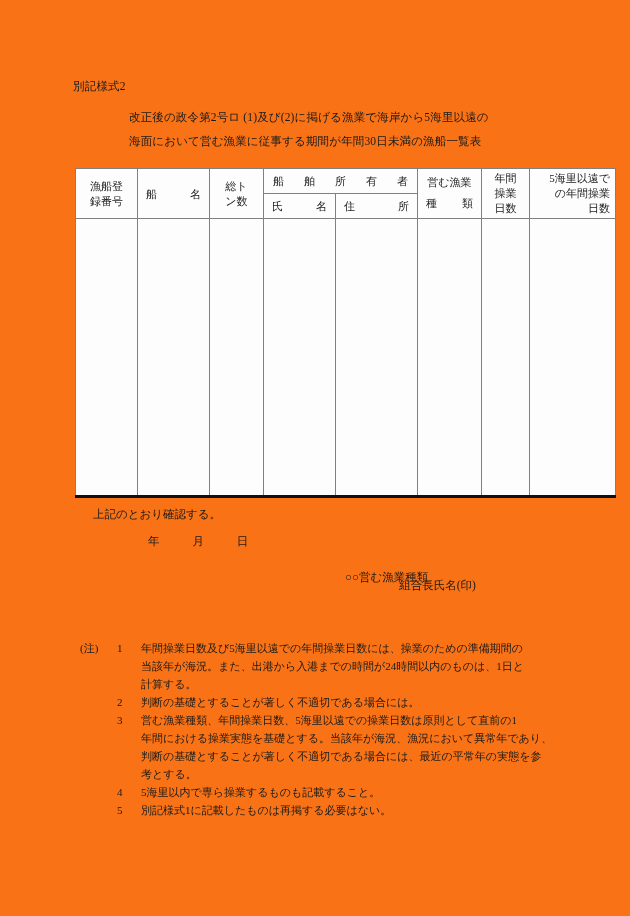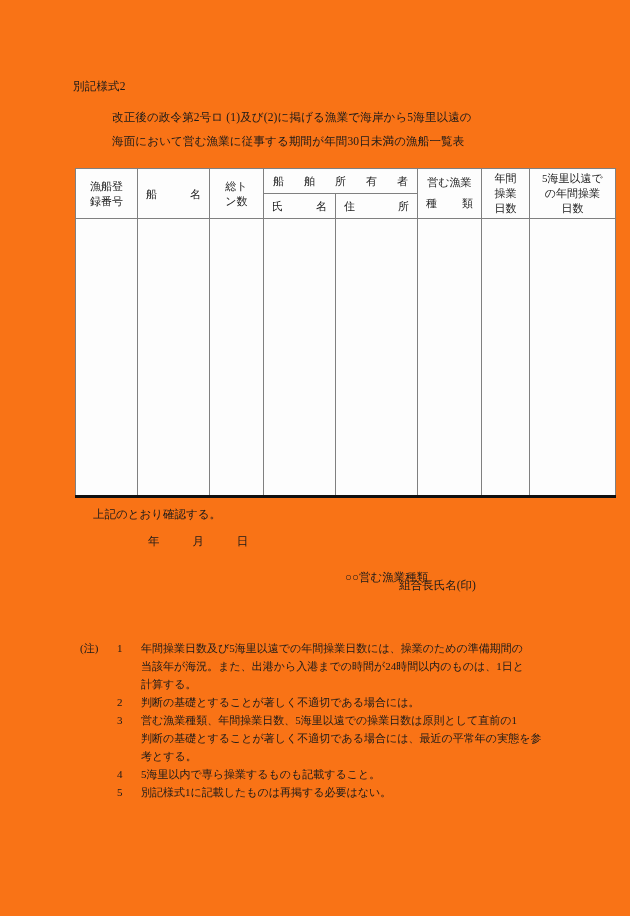--- a/index.html
+++ b/index.html
@@ -28,21 +28,21 @@
     position: absolute;
     left: 73px;
     top: 81px;
     font-size: 11.5px;
     line-height: 1;
     letter-spacing: 0.2px;
     white-space: nowrap;
   }
   .title-block {
     position: absolute;
-    left: 112px;
+    left: 129px;
     top: 105px;
     width: 430px;
   }
   .title-line {
     font-size: 11.5px;
     line-height: 24px;
     letter-spacing: 0.15px;
     white-space: nowrap;
   }
 
@@ -83,21 +83,21 @@
   }
   .th-spread-wide {
     display: flex;
     justify-content: space-between;
     padding: 3px 9px;
     line-height: 16px;
     white-space: nowrap;
   }
   .th-left {
     display: block;
-    text-align: center;
+    text-align: right;
     line-height: 15px;
     padding: 2px 5px;
     white-space: nowrap;
   }
   .th-owner-group {
     height: 22px;
   }
   .body-row td {
     height: 276px;
   }
@@ -324,20 +324,25 @@
     </div>
 
     <div class="note-row">
       <span class="note-label"></span>
       <span class="note-num">3</span>
       <span class="note-body">営む漁業種類、年間操業日数、5海里以遠での操業日数は原則として直前の1</span>
     </div>
     <div class="note-row continuation">
       <span class="note-label"></span>
       <span class="note-num"></span>
+      <span class="note-body">年間における操業実態を基礎とする。当該年が海況、漁況において異常年であり、</span>
+    </div>
+    <div class="note-row continuation">
+      <span class="note-label"></span>
+      <span class="note-num"></span>
       <span class="note-body">判断の基礎とすることが著しく不適切である場合には、最近の平常年の実態を参</span>
     </div>
     <div class="note-row continuation">
       <span class="note-label"></span>
       <span class="note-num"></span>
       <span class="note-body">考とする。</span>
     </div>
 
     <div class="note-row">
       <span class="note-label"></span>

